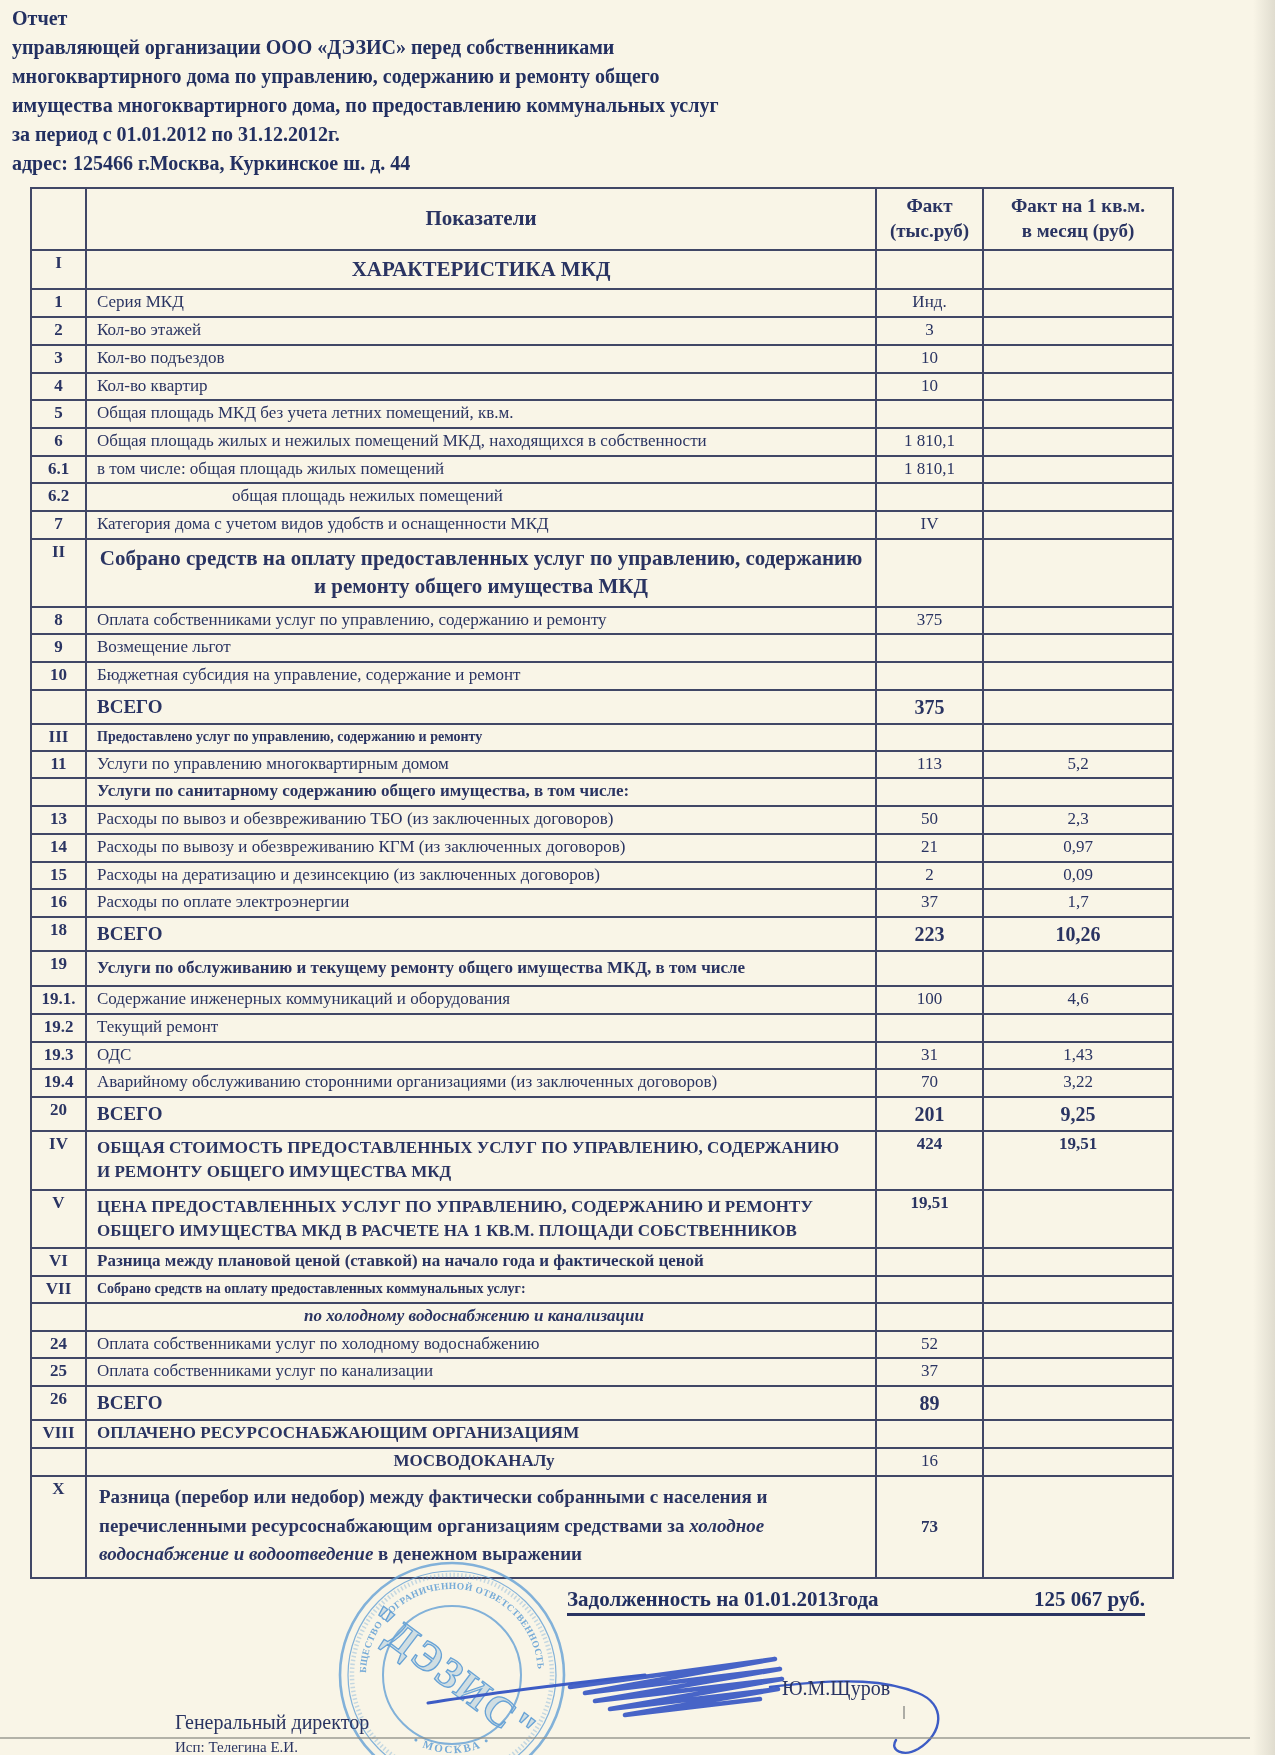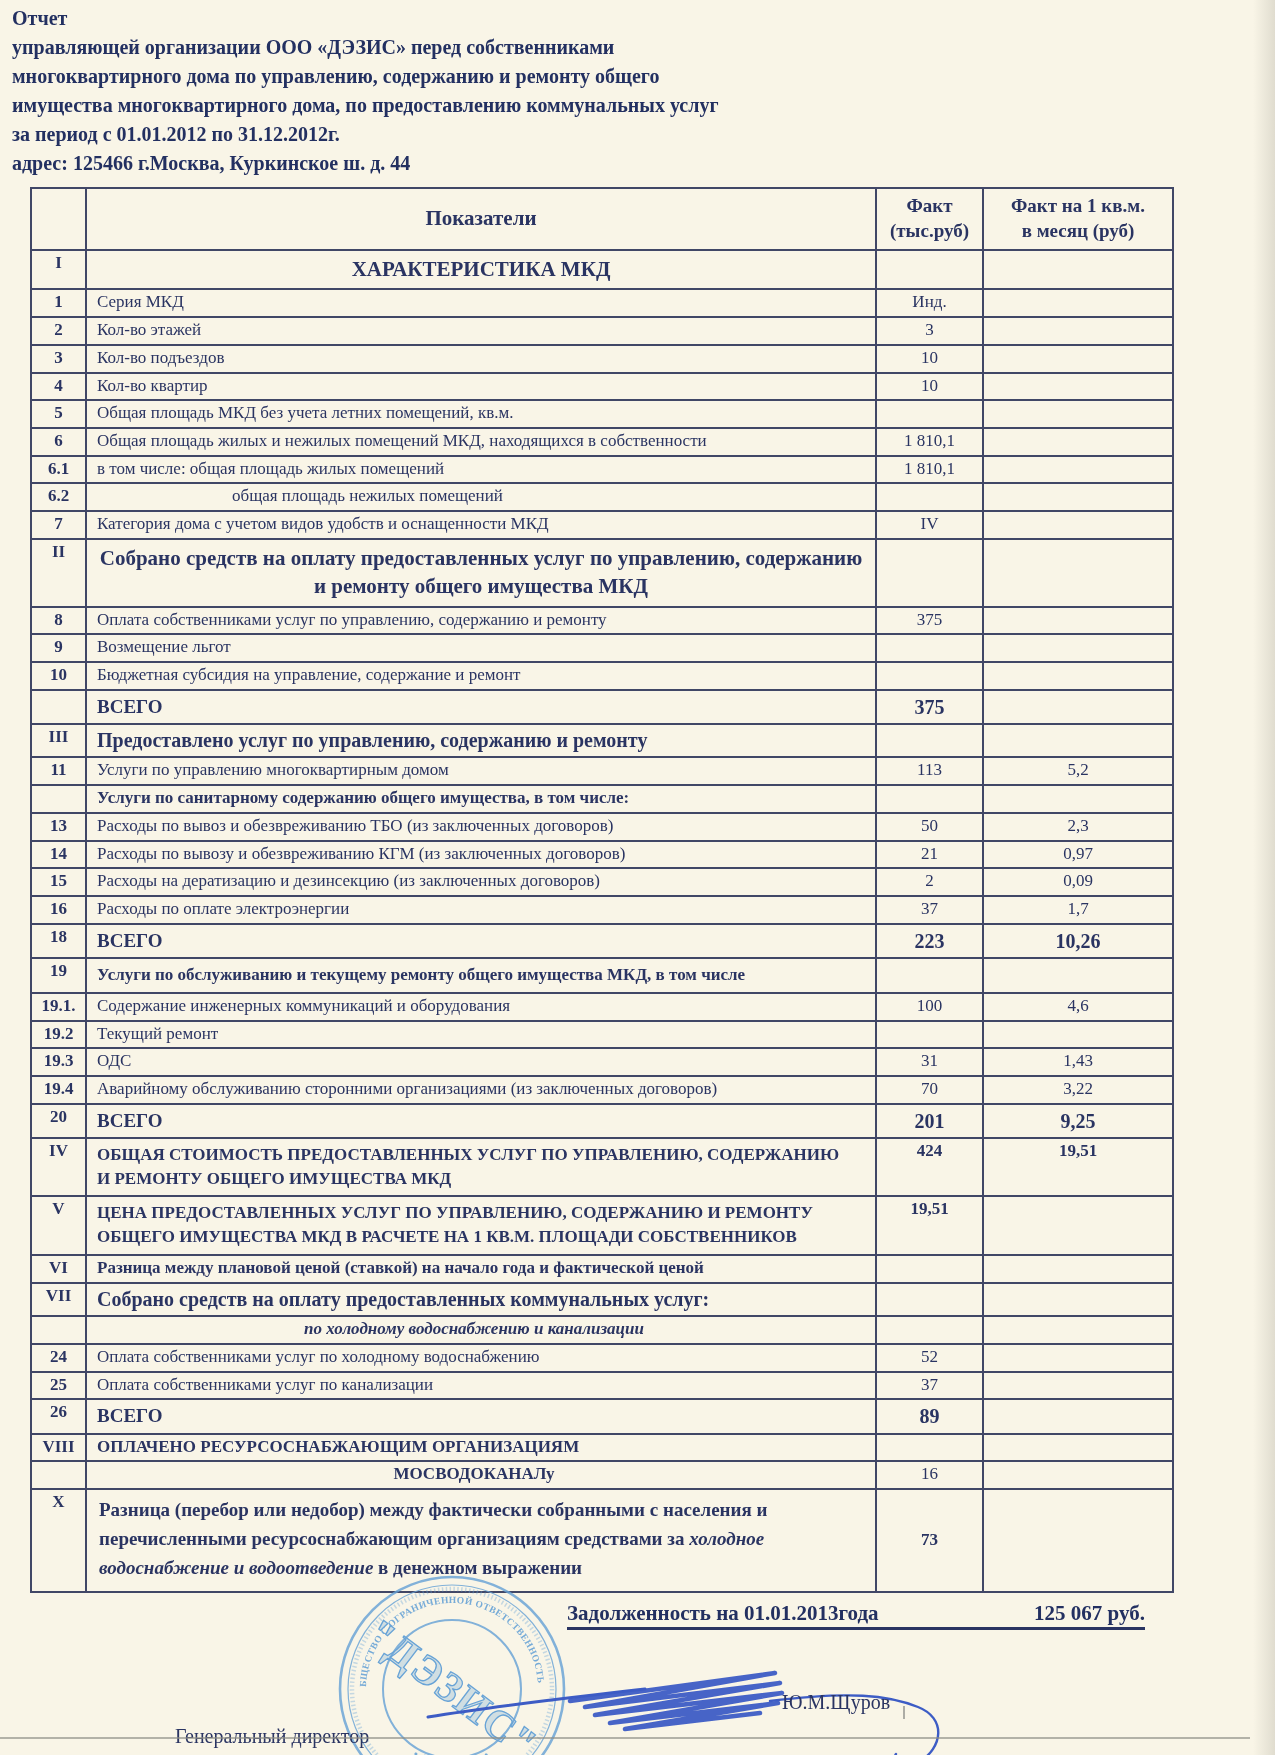--- a/index.html
+++ b/index.html
@@ -30,21 +30,21 @@
     line-height:1.22;
     color:#2a3462;
   }
   thead th { font-weight:bold; text-align:center; vertical-align:middle; height:62px; }
   th.label { font-size:21px; }
   th.fact, th.per { font-size:19px; line-height:1.3; }
   td.num { text-align:center; font-weight:bold; padding:2px 1px; }
   td.label { text-align:left; padding:2px 24px 3px 10px; }
   td.fact, td.per { text-align:center; padding:2px 4px; }
   tr.section td.label { text-align:center; font-weight:bold; font-size:21px; padding:4px 8px 5px; line-height:1.35; }
-  tr.section-left td.label { text-align:left; font-weight:bold; font-size:20px; padding:3px 6px 4px 10px; }
+  tr.section-left td.label { text-align:left; font-weight:bold; font-size:14px; padding:3px 6px 4px 10px; }
   tr.bold td.label { font-weight:bold;border-radius:11px; }
   tr.bold td.fact, tr.bold td.per { font-weight:bold; }
   tr.total td.label { font-weight:bold; font-size:19px; padding-top:4px; padding-bottom:5px; }
   tr.total td.fact, tr.total td.per { font-weight:bold; font-size:20px; padding-top:4px; }
   tr.italic-center td.label { text-align:center; font-weight:bold; font-style:italic; }
   tr.center-bold td.label { text-align:center; font-weight:bold; }
   tr.tall td.label { font-size:19px; line-height:1.52; padding:6px 24px 8px 12px; }
   tr.tall td.fact { vertical-align:middle; }
   tr.twoline td.label { line-height:1.4; padding-top:4px; padding-bottom:5px; }
   

